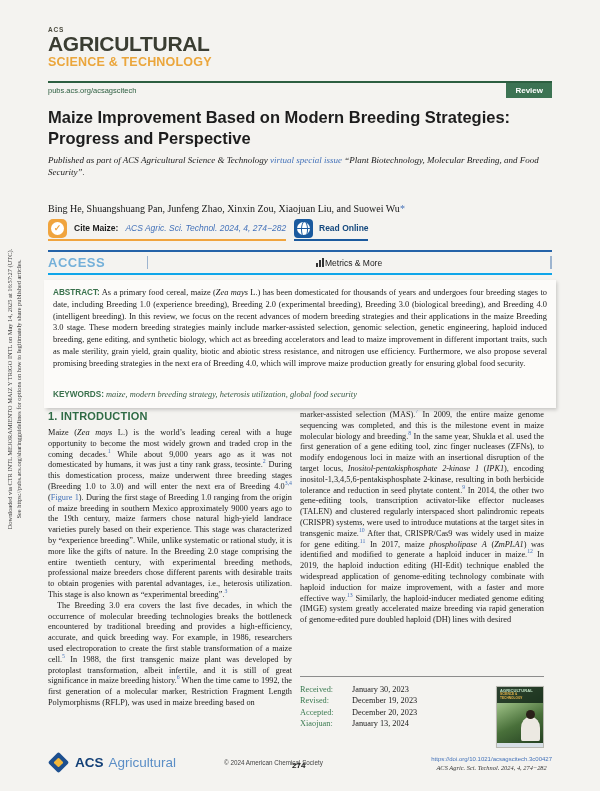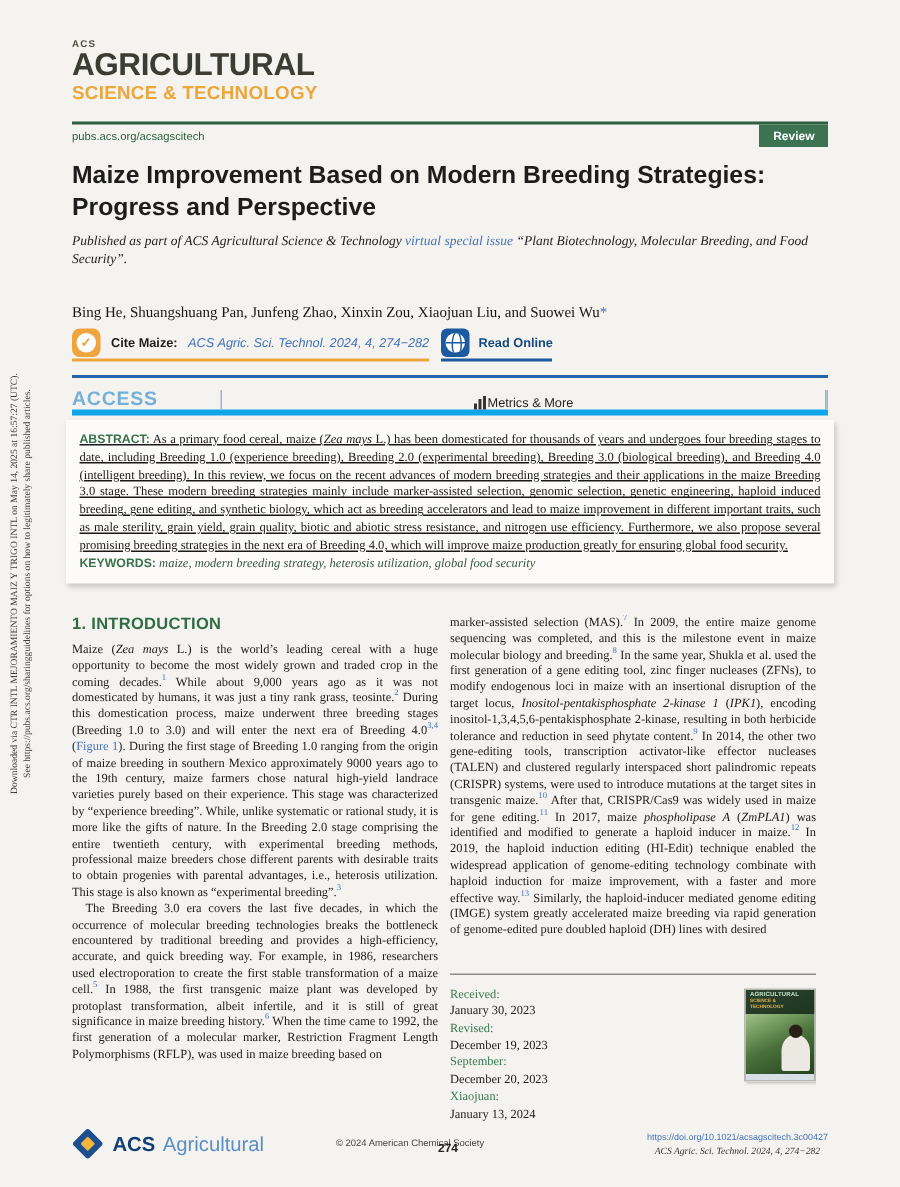--- a/index.html
+++ b/index.html
@@ -45,61 +45,61 @@
   .globe-badge{width:19px;height:19px;background:#1b5a9e;border-radius:4px;flex:0 0 auto;
     display:flex;align-items:center;justify-content:center;position:relative;}
   .globe{width:13px;height:13px;background:#fff;border-radius:50%;position:relative;overflow:hidden;}
   .globe:before{content:"";position:absolute;left:4px;top:-1px;width:5px;height:15px;
     border:1px solid #1b5a9e;border-radius:50%;}
   .globe:after{content:"";position:absolute;left:-1px;top:6px;width:15px;height:1px;background:#1b5a9e;}
   .read-label{font:700 8.5px "Liberation Sans",sans-serif;color:#15497e;white-space:nowrap;}
 
   
   .access-bar{position:absolute;left:48px;right:48px;top:250px;height:21px;
-    border-top:2px solid #2563a8;border-bottom:4px solid #0ea5e9;
-    display:flex;align-items:flex-end;}
+    border-top:2px solid #2563a8;border-bottom:2px solid #0ea5e9;
+    display:flex;align-items:center;}
   .access-word{font:700 13px "Liberation Sans",sans-serif;color:#74b0d9;letter-spacing:.5px;
     padding-right:42px;}
   .vsep{width:1px;height:13px;background:#9db4cf;flex:0 0 auto;}
   .access-item{flex:1;display:flex;align-items:center;justify-content:center;gap:1px;
     font:8.5px "Liberation Sans",sans-serif;color:#222;}
   .icon-bars{display:inline-flex;align-items:flex-end;gap:1px;height:9px;}
   .icon-bars i{display:block;width:2px;background:#333;}
   .icon-bars i:nth-child(1){height:4px;}
   .icon-bars i:nth-child(2){height:7px;}
   .icon-bars i:nth-child(3){height:9px;}
   .icon-doc{width:9px;height:9px;border:1px solid #333;position:relative;}
   .icon-doc:before{content:"";position:absolute;left:1px;top:2px;width:6px;height:1px;background:#333;box-shadow:0 2px 0 #333,0 4px 0 #333;}
 
   
   .abstract-card{position:absolute;left:44px;right:44px;top:280px;
     background:#fcfbf9;box-shadow:1.5px 2px 3.5px rgba(0,0,0,.18);
     padding:7px 9px 8px 9px;}
-  .abstract-text{font:8.4px/11.8px "Liberation Serif",serif;text-align:justify;color:#191919;text-decoration:underline;}
+  .abstract-text{font:8.4px/11.8px "Liberation Serif",serif;text-align:justify;color:#191919;}
   .abs-label{font:700 8.2px "Liberation Sans",sans-serif;color:#39714c;}
-  .kw-line{margin-top:0;font:italic 8.4px/11.5px "Liberation Serif",serif;color:#34543f;}
+  .kw-line{margin-top:19px;font:italic 8.4px/11.5px "Liberation Serif",serif;color:#34543f;}
   .kw-label{font:700 8.2px "Liberation Sans",sans-serif;color:#39714c;font-style:normal;}
 
   
   .columns{position:absolute;left:48px;right:48px;top:410px;height:338px;
     display:flex;gap:8px;overflow:hidden;}
   .col{width:244px;overflow:hidden;}
   .col2{display:flex;flex-direction:column;}
   .intro-h{font:700 11px "Liberation Sans",sans-serif;color:#2f6b45;margin:0 0 6px 0;letter-spacing:.2px;}
   .body-p{font:8.3px/10.8px "Liberation Serif",serif;text-align:justify;margin:0;color:#1b1b1b;}
   .body-p + .body-p{text-indent:9px;}
   .col2-text{flex:1 1 auto;overflow:hidden;}
   sup{font-size:5.8px;line-height:0;vertical-align:super;}
   .r-link{color:#4472b9;}
   .r-i{font-style:italic;}
 
   .dates-section{flex:0 0 auto;margin-top:4px;}
   .dates-rule{border:none;border-top:1px solid #8c8c8c;margin:0 0 7px 0;}
   .dates-flex{display:flex;justify-content:space-between;align-items:flex-start;}
-  .date-row{display:flex;font:8.3px/11.4px "Liberation Serif",serif;flex-direction:column;}
+  .date-row{display:flex;font:8.3px/11.4px "Liberation Serif",serif;}
   .date-label{width:52px;color:#3a7a50;}
   .date-value{color:#1b1b1b;}
 
   
   .cover{width:46px;height:60px;border:1px solid #b9b9b2;box-shadow:1px 1px 2px rgba(0,0,0,.25);
     background:linear-gradient(155deg,#cfdcc6 0%,#8db177 28%,#49703a 58%,#1f3a1e 100%);
     position:relative;overflow:hidden;flex:0 0 auto;margin-top:2px;}
   .cover-head{position:absolute;left:0;right:0;top:0;height:13px;background:rgba(16,38,22,.85);
     padding:1.5px 3px;}
   .cover-t1{font:700 4px/1.2 "Liberation Sans",sans-serif;color:#bfe3c4;letter-spacing:.1px;}
@@ -200,21 +200,21 @@
         <div>
           <div class="date-row">
             <span class="date-label">Received:</span>
             <span class="date-value">January 30, 2023</span>
           </div>
           <div class="date-row">
             <span class="date-label">Revised:</span>
             <span class="date-value">December 19, 2023</span>
           </div>
           <div class="date-row">
-            <span class="date-label">September:</span>
+            <span class="date-label">Accepted:</span>
             <span class="date-value">December 20, 2023</span>
           </div>
           <div class="date-row">
             <span class="date-label">Xiaojuan:</span>
             <span class="date-value">January 13, 2024</span>
           </div>
         </div>
         <div class="cover">
           <div class="cover-head">
             <div class="cover-t1">AGRICULTURAL</div>

